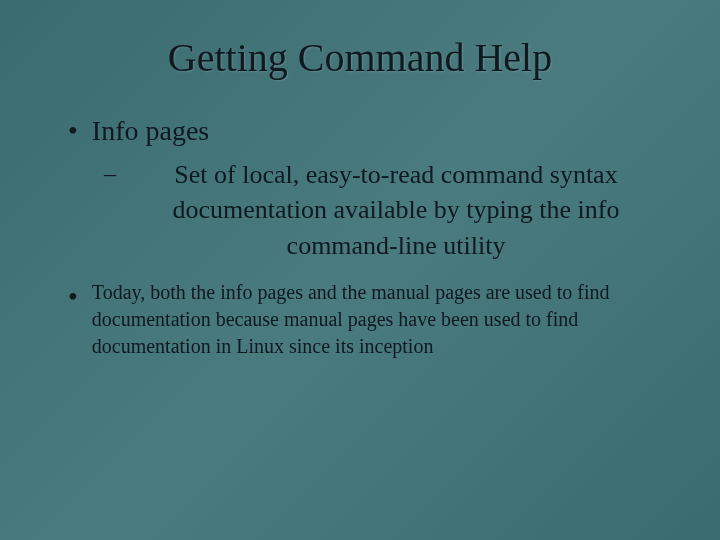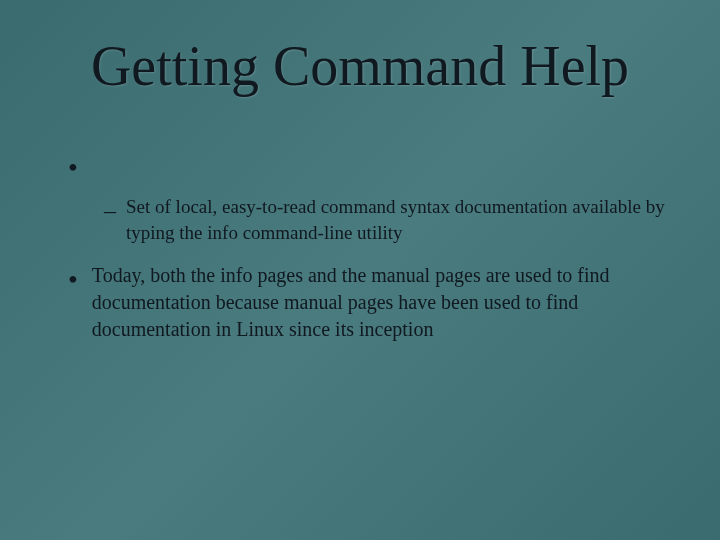--- a/index.html
+++ b/index.html
@@ -4,24 +4,24 @@
 <style>
   * { margin: 0; padding: 0; box-sizing: border-box; }
   html, body { width: 720px; height: 540px; overflow: hidden; }
   body {
     background: linear-gradient(135deg, #3a6b6f 0%, #4a7b7f 50%, #3a6b6f 100%);
     font-family: Georgia, 'Times New Roman', Times, serif;
     color: #101820;
     padding: 34px 50px 40px 50px;
   }
   .title {
-    font-size: 56px;
+    font-size: 40px;
     text-align: center;
     font-weight: 400;
-    margin-bottom: 52px;
+    margin-bottom: 32px;
     text-shadow: 1px 1px 2px rgba(255,255,255,0.15);
   }
   .content {
     padding-left: 18px;
   }
   .bullet-row {
     display: flex;
     align-items: flex-start;
     margin-bottom: 8px;
   }
@@ -39,39 +39,41 @@
     align-items: flex-start;
     margin-left: 36px;
     margin-bottom: 16px;
   }
   .sub-dash {
     font-size: 24px;
     line-height: 1.35;
     margin-right: 10px;
   }
   .sub-text {
-    font-size: 19px;
+    font-size: 26px;
     line-height: 1.35;
     max-width: 540px;
+    text-align: center;
   }
   .bullet-text-long {
     font-size: 20px;
     line-height: 1.35;
     max-width: 590px;
   }
 </style>
 </head>
 <body>
 
 <h1 class="title">Getting Command Help</h1>
 
 <div class="content">
 
   <div class="bullet-row">
     <span class="bullet-dot">•</span>
+    <span class="bullet-text">Info pages</span>
   </div>
 
   <div class="sub-row">
     <span class="sub-dash">–</span>
     <span class="sub-text">Set of local, easy-to-read command syntax documentation available by typing the info command-line utility</span>
   </div>
 
   <div class="bullet-row">
     <span class="bullet-dot">•</span>
     <span class="bullet-text-long">Today, both the info pages and the manual pages are used to find documentation because manual pages have been used to find documentation in Linux since its inception</span>

